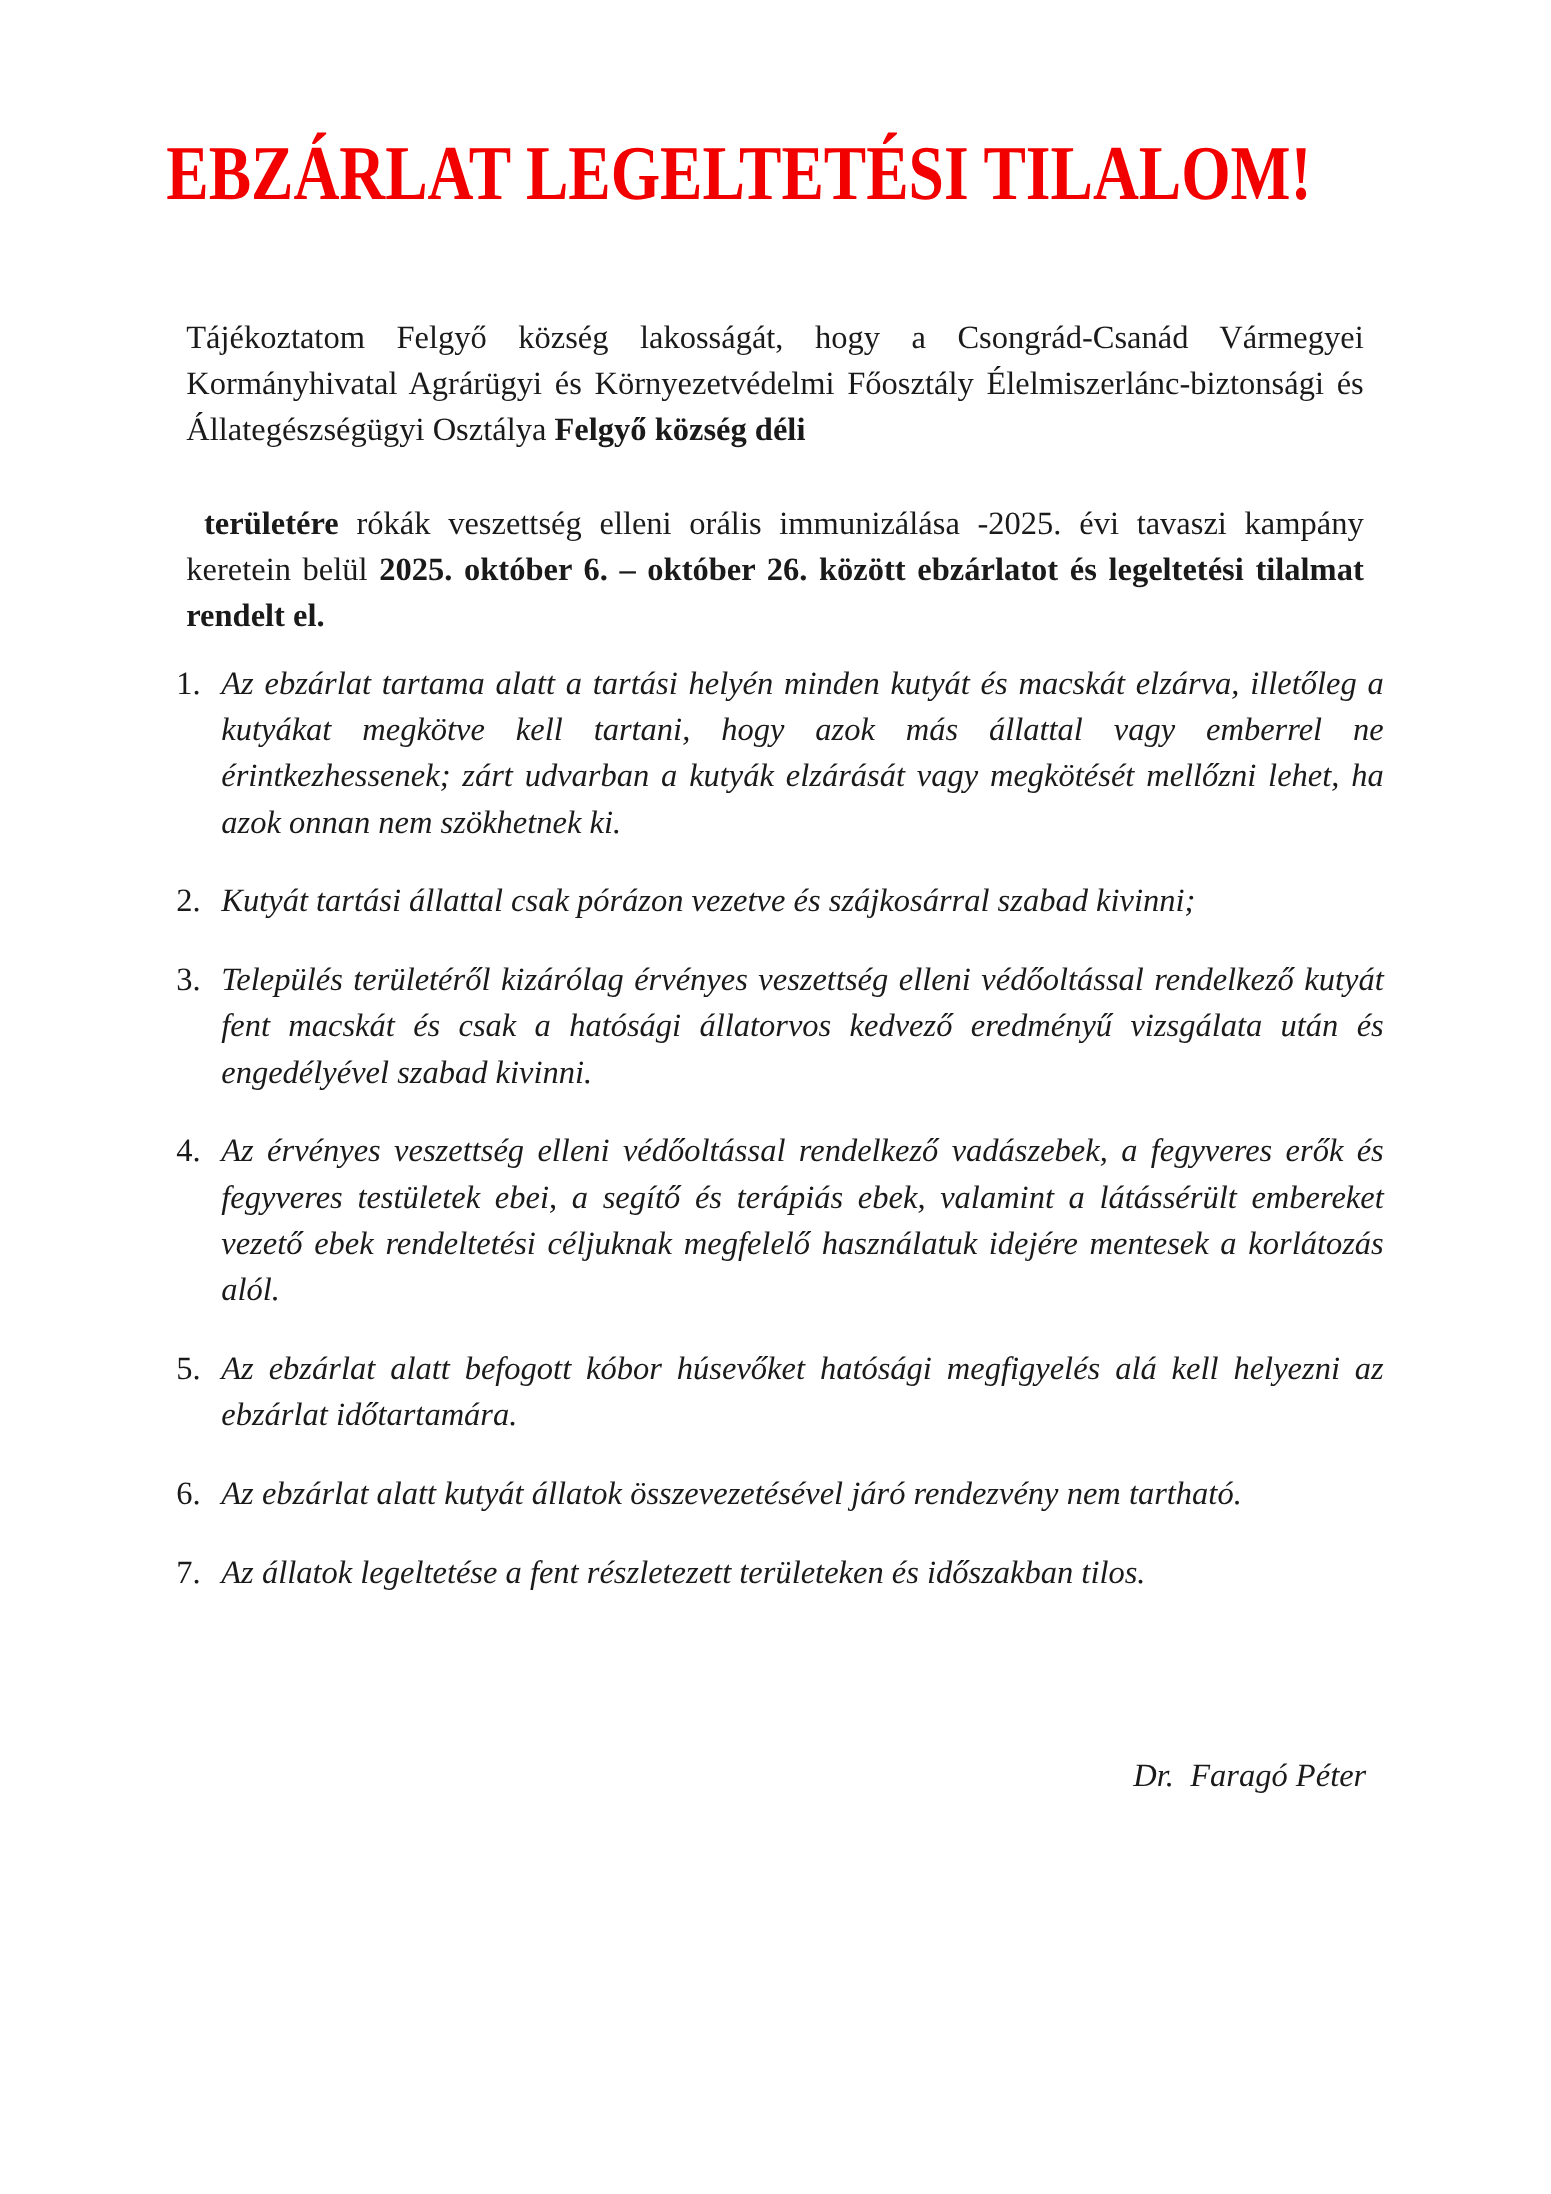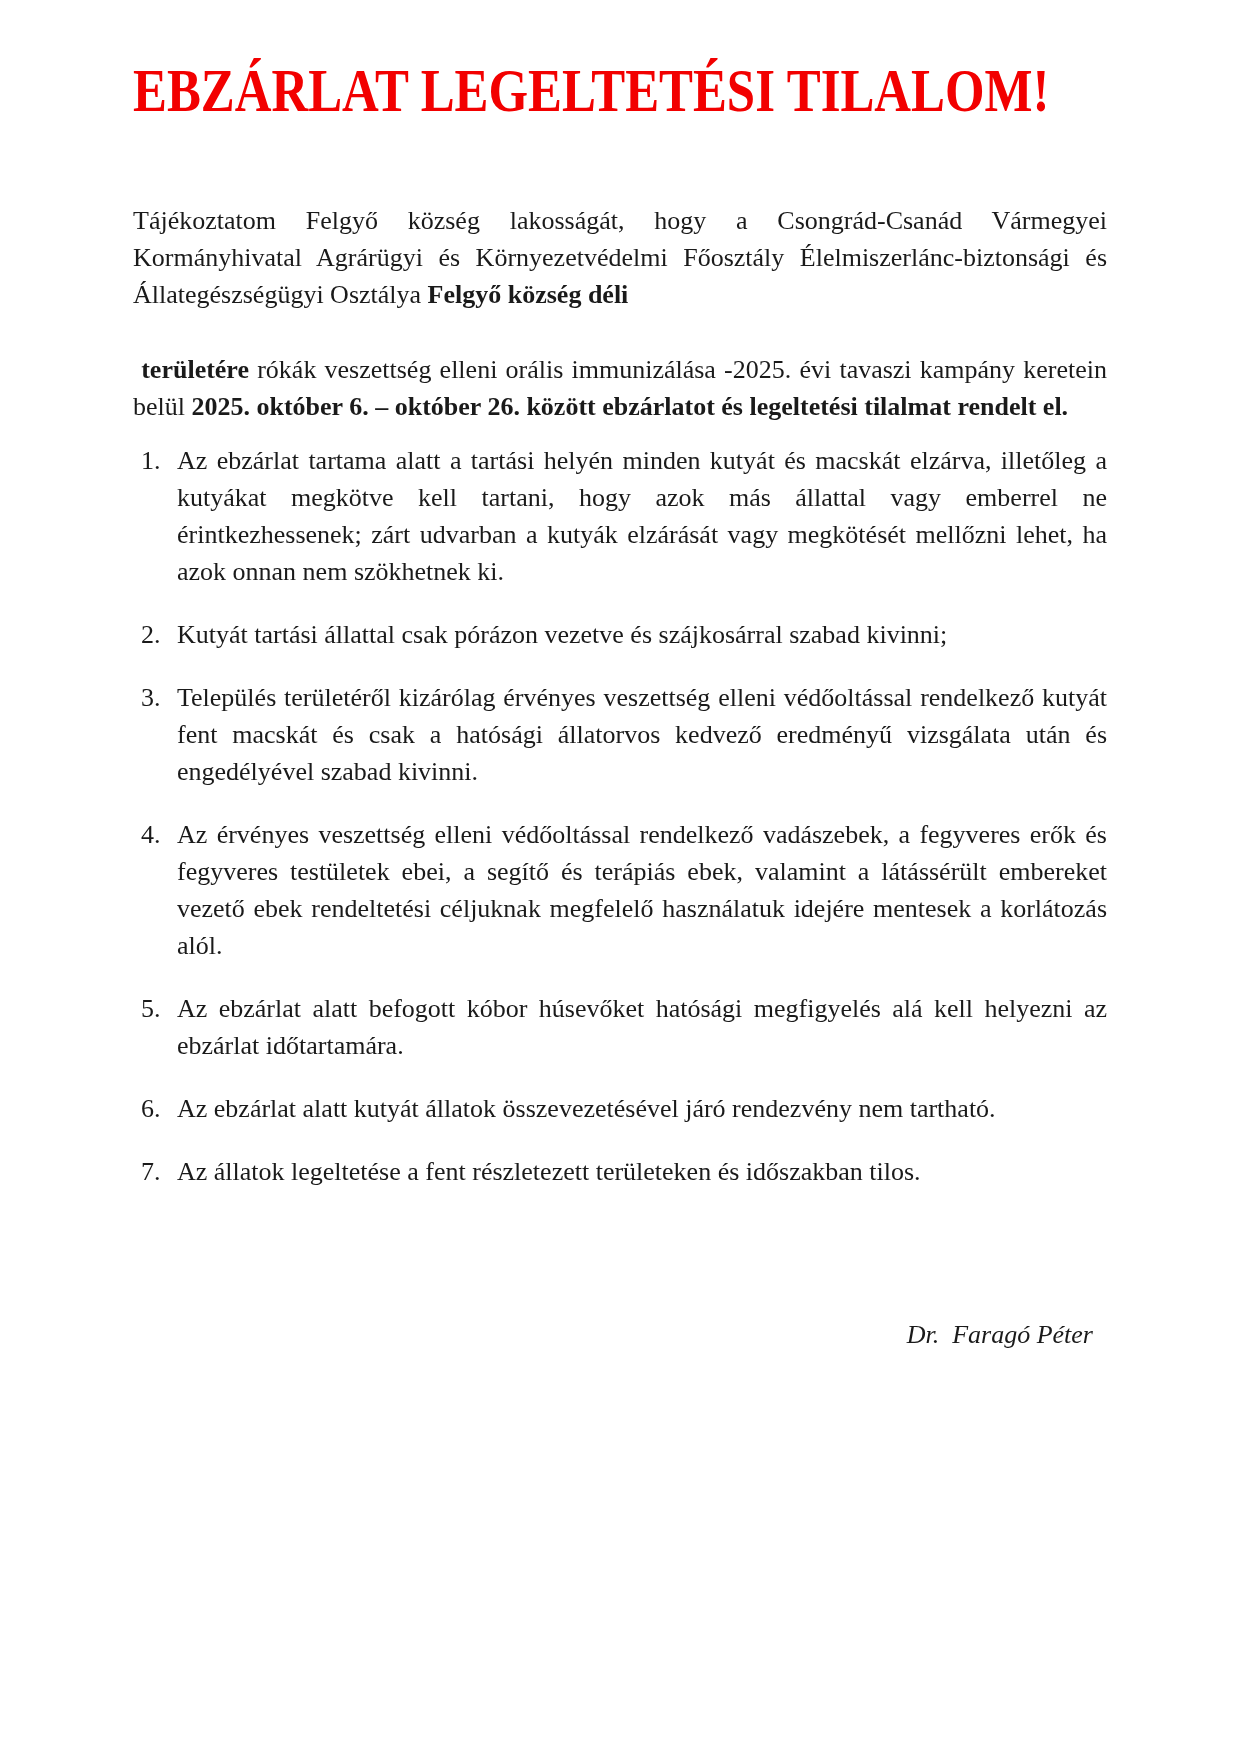--- a/index.html
+++ b/index.html
@@ -7,57 +7,58 @@
     padding: 0;
     background: #ffffff;
   }
   .page {
     position: relative;
     width: 1241px;
     height: 1447px;
     margin: 0 auto;
     background: #ffffff;
     box-sizing: border-box;
-    padding: 59px 134px 0 133px;
+    padding: 108px 134px 0 133px;
     font-family: "Liberation Serif", "DejaVu Serif", serif;
     color: #1a1a1a;
     overflow: hidden;
   }
   .title {
     margin: 0 0 81px 0;
     font-size: 62px;
     line-height: 62px;
     font-weight: 700;
     white-space: nowrap;
     transform: scaleX(0.82);
     transform-origin: 0 50%;
   }
   .body-text {
     font-size: 26px;
     line-height: 37px;
   }
   .para {
-    margin: 0;
+    margin: 16px;
     text-align: justify;
     white-space: pre-wrap;
   }
   .para:nth-of-type(1) { margin-bottom: 38px; }
   .para:nth-of-type(2) { margin-bottom: 17px; }
   .para:nth-of-type(3) { margin-bottom: 28px; }
   .para .b { font-weight: 700; }
   .list-item {
     display: flex;
     margin: 0 0 26px 8px;
   }
   .list-item .num {
     flex: 0 0 36px;
   }
   .list-item .txt {
     flex: 1 1 auto;
     text-align: justify;
+    font-style: italic;
   }
   .signature {
     margin-top: 50px;
     text-align: right;
     padding-right: 14px;
     line-height: 38px;
     white-space: pre-wrap;
     font-style: italic;
   }
 </style>

